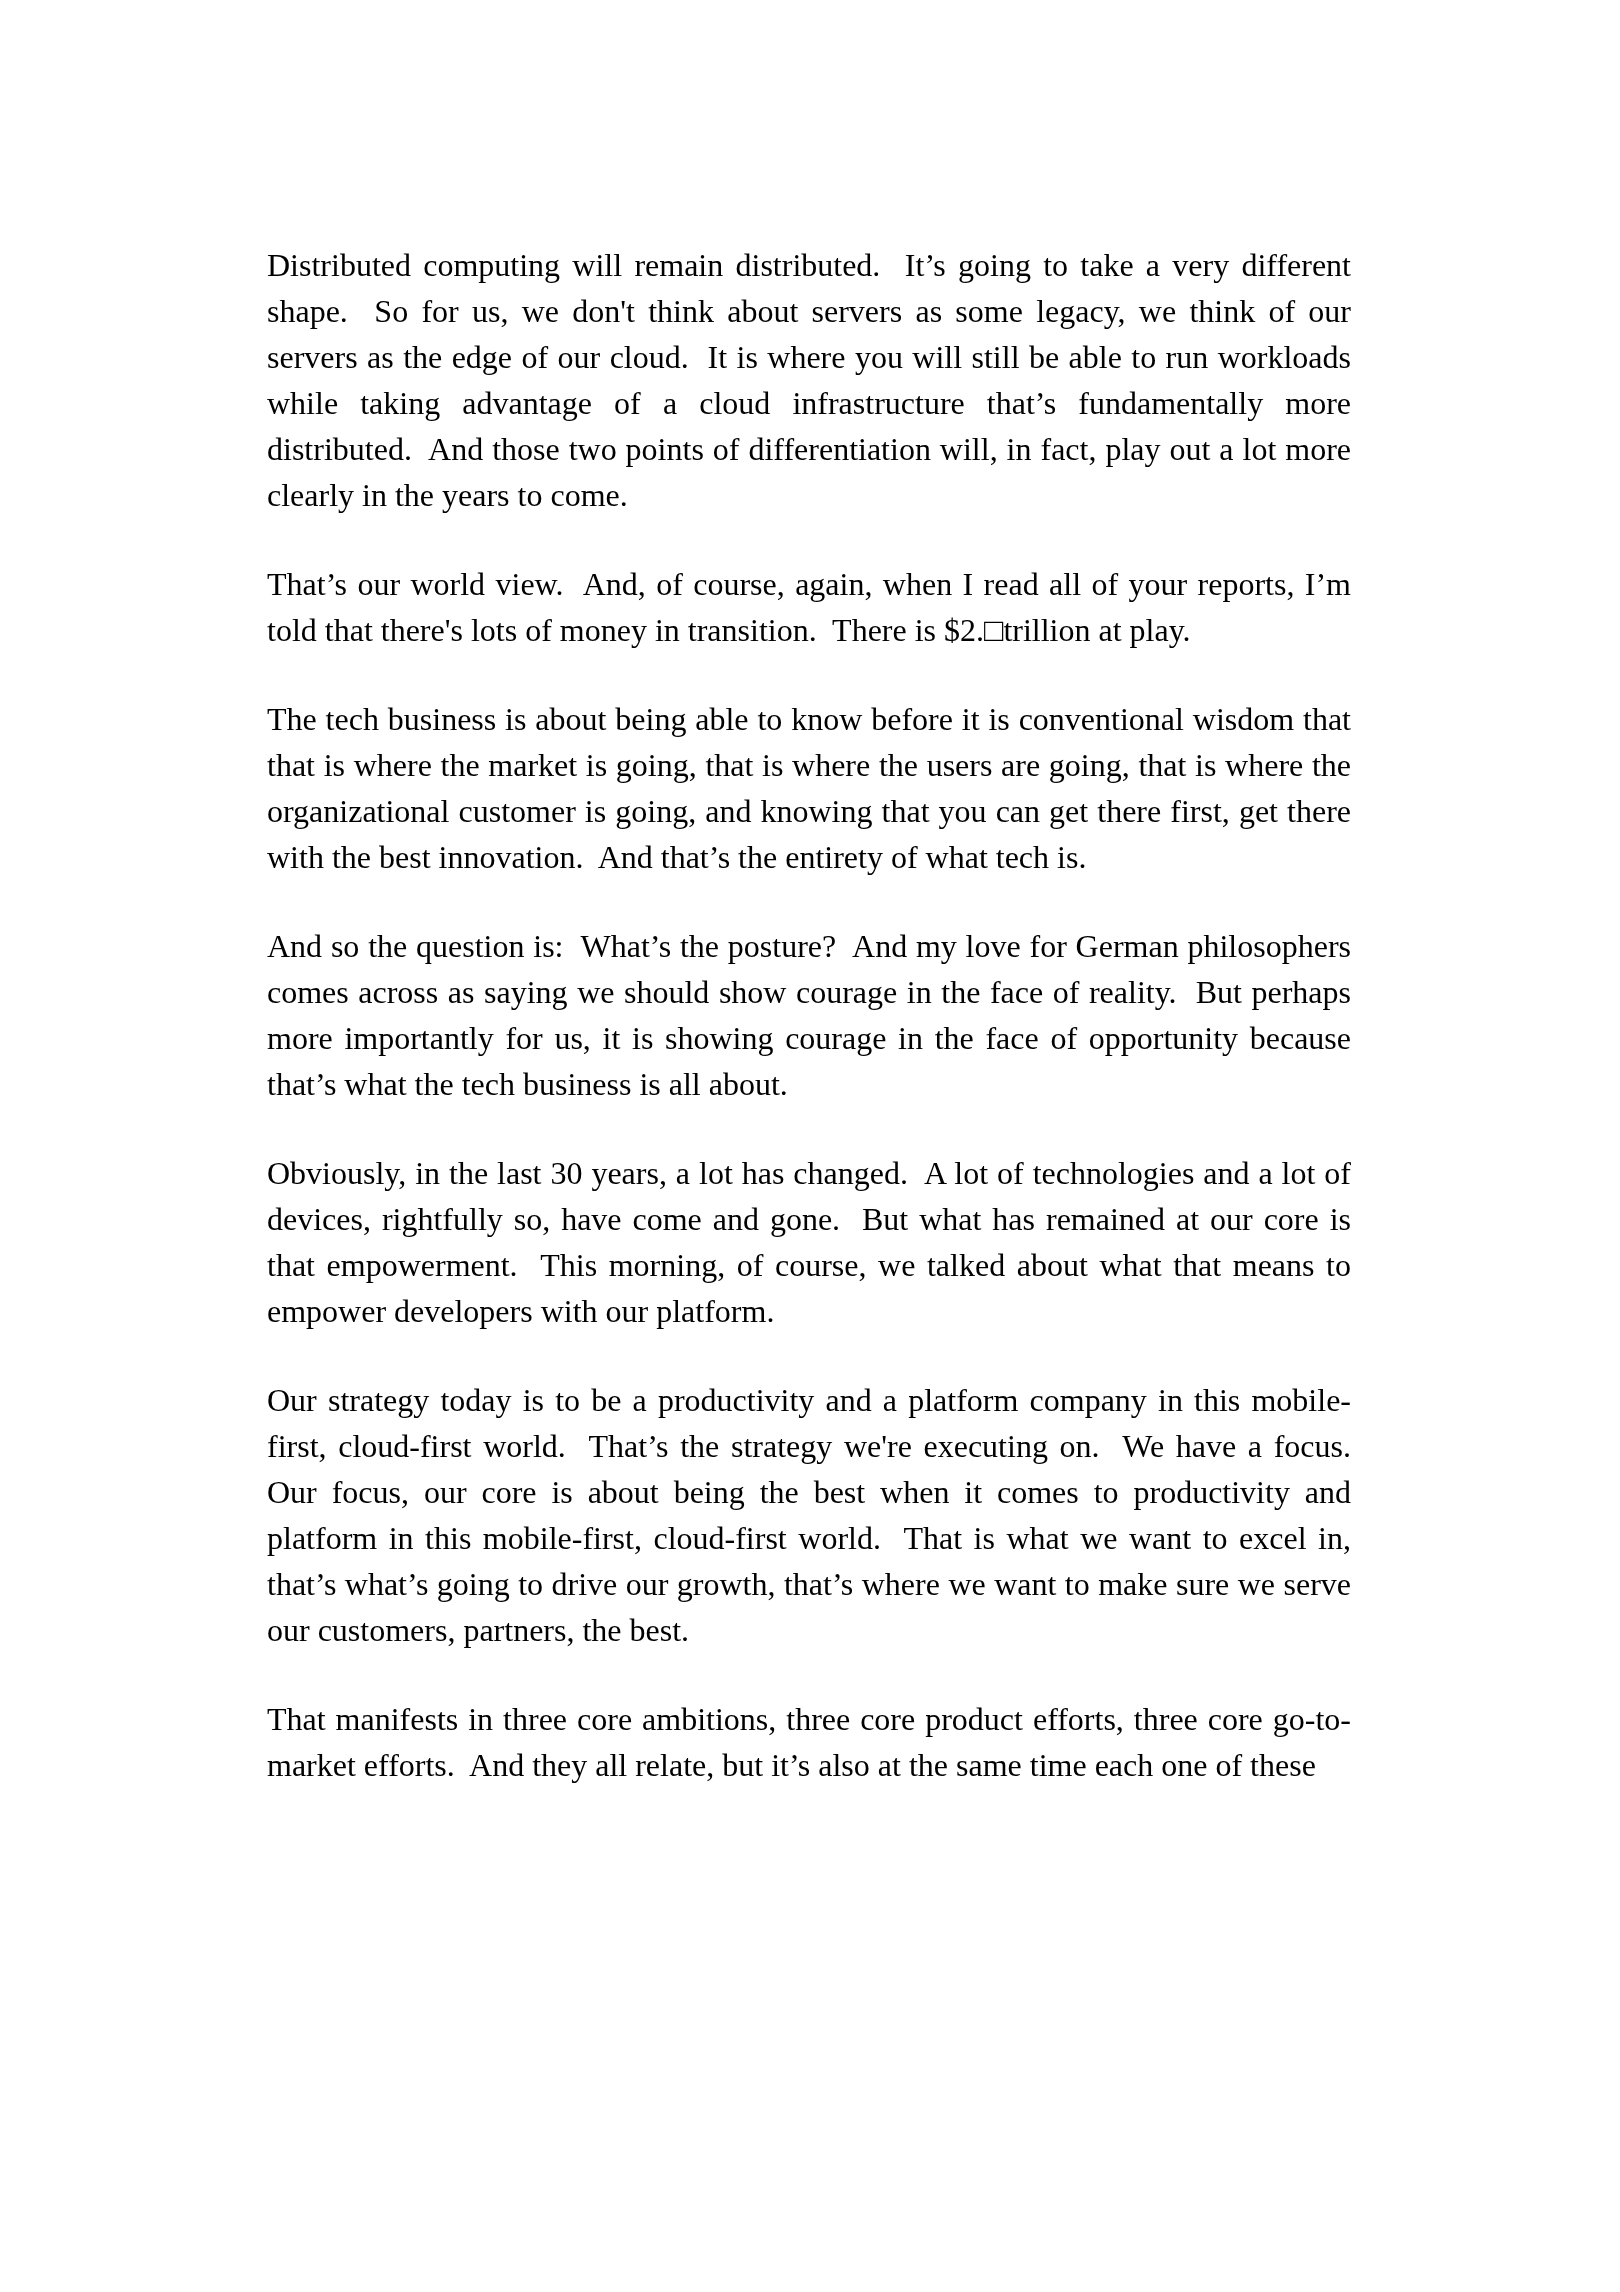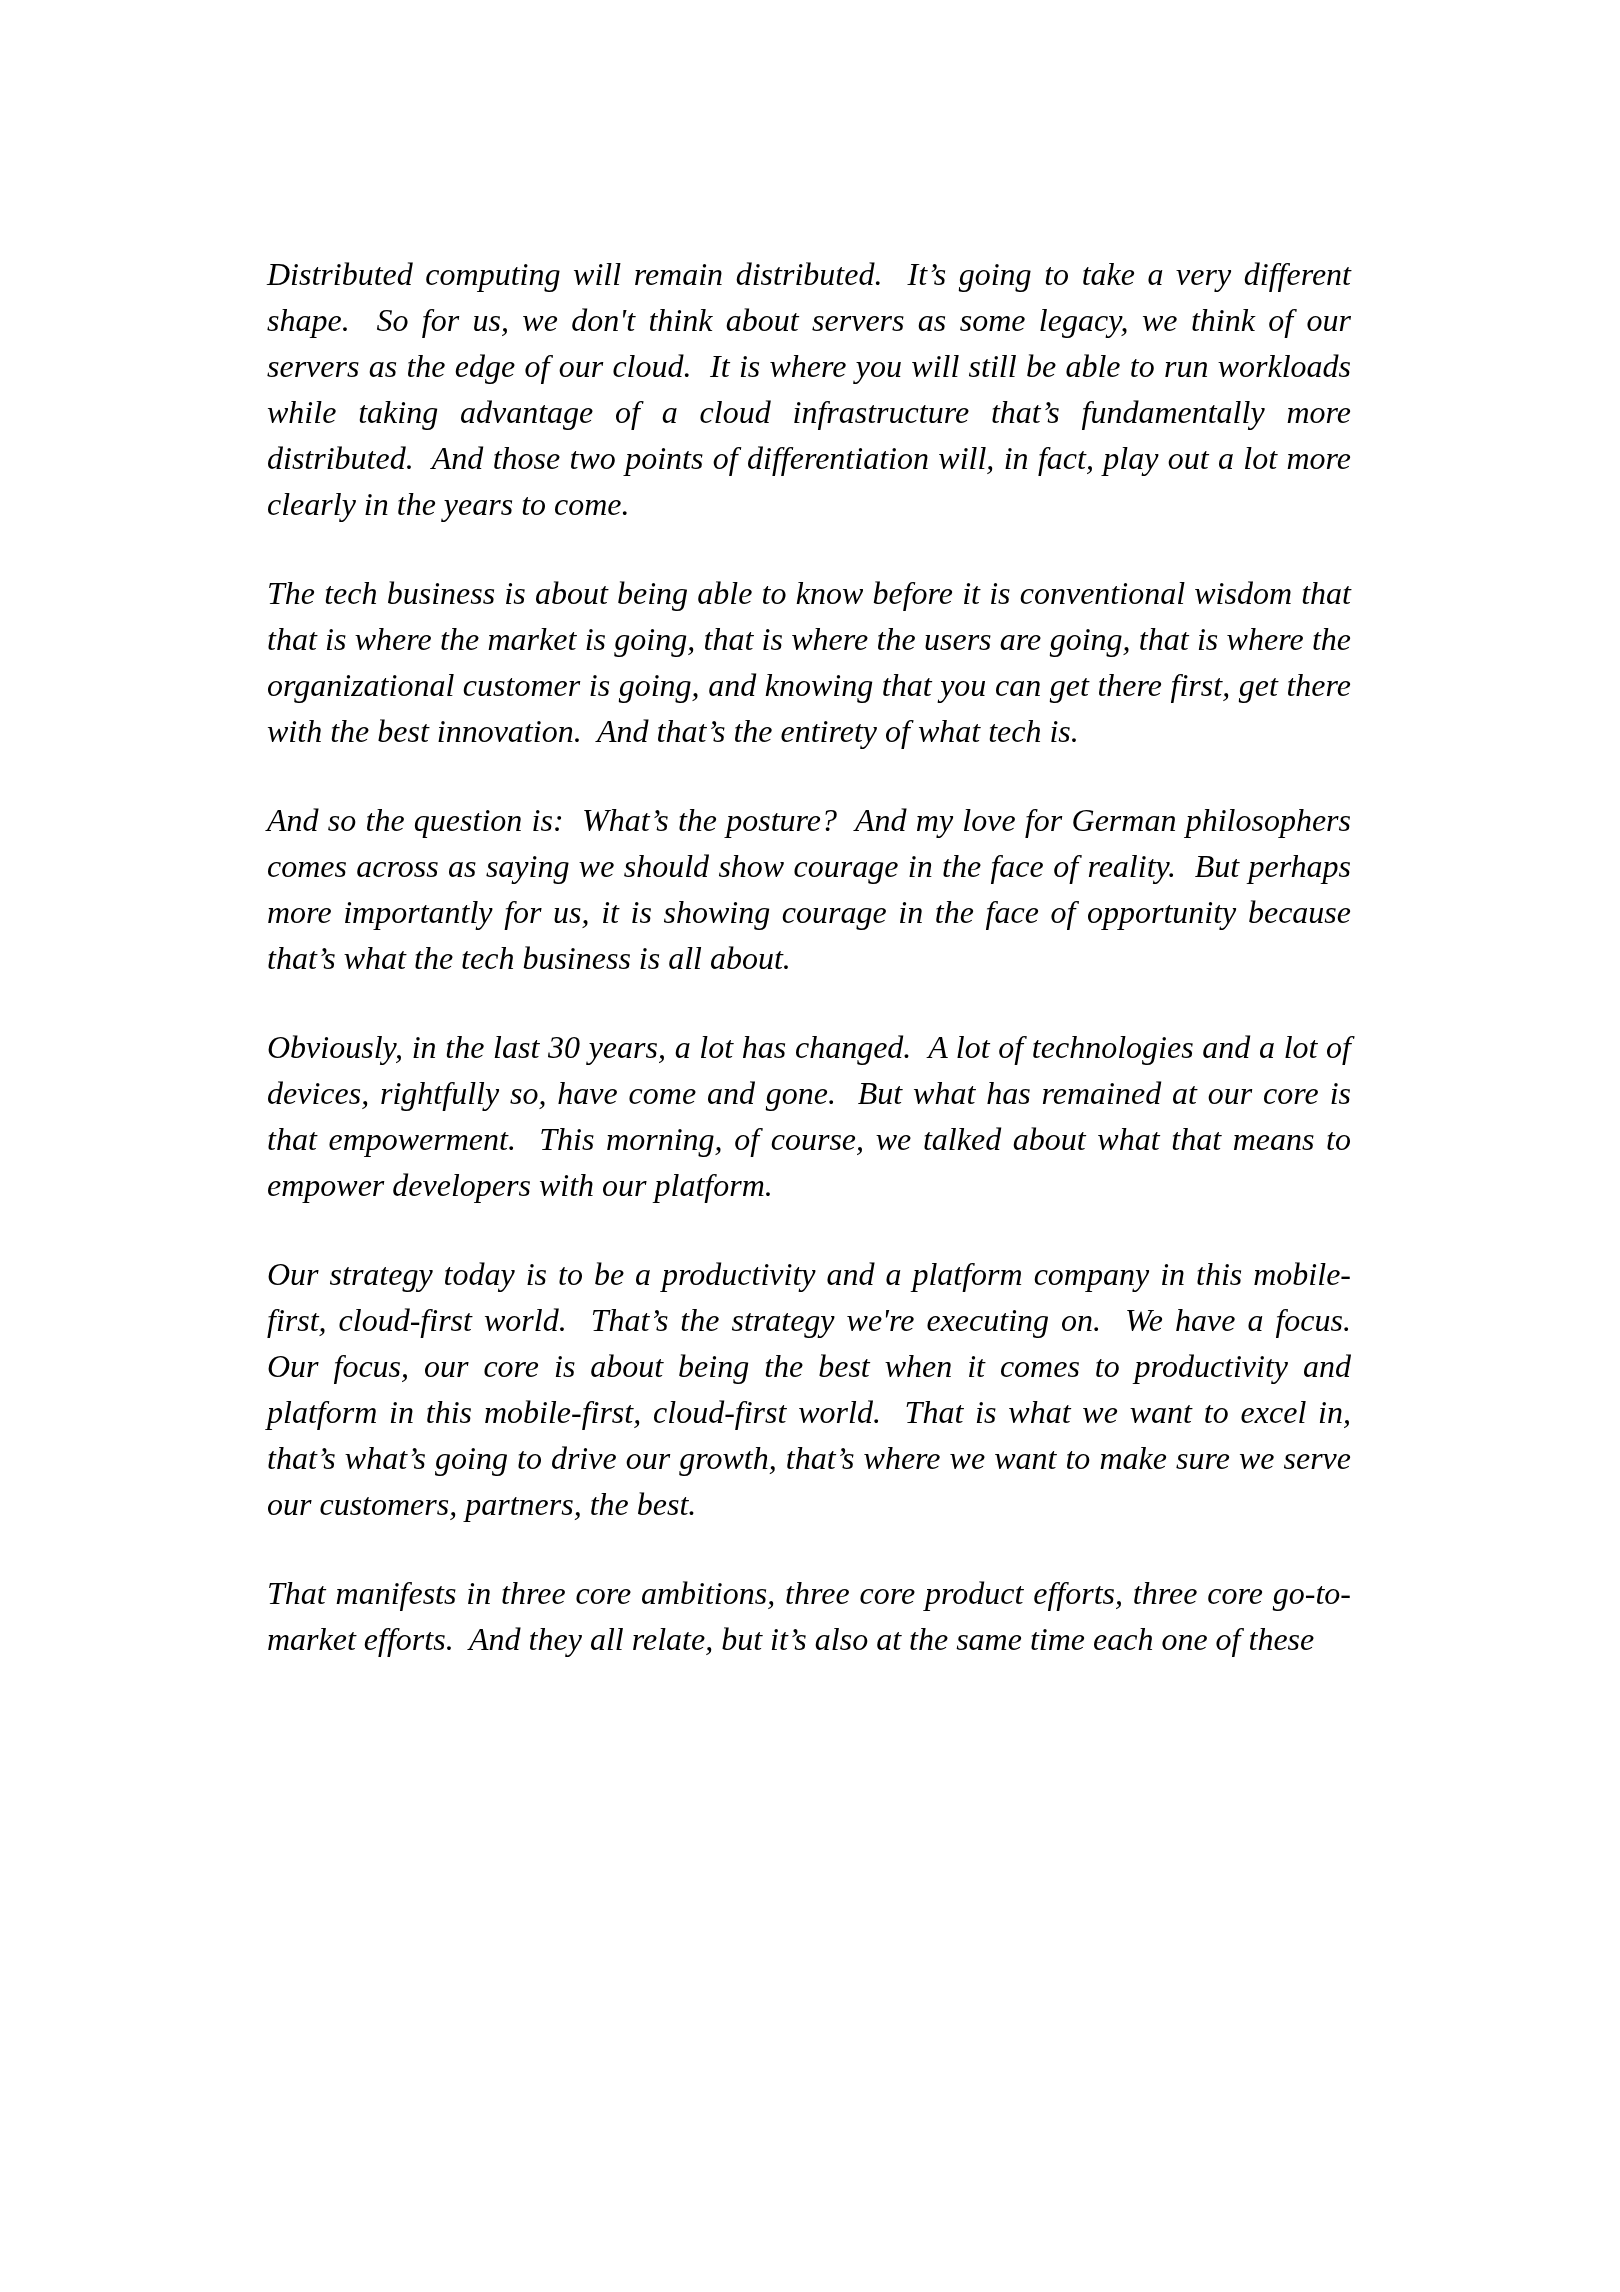--- a/index.html
+++ b/index.html
@@ -11,43 +11,43 @@
     position: relative;
     width: 1620px;
     height: 2293px;
     background: #ffffff;
     overflow: hidden;
     font-family: "Liberation Serif", serif;
   }
   .text-block {
     position: absolute;
     left: 267px;
-    top: 251px;
+    top: 242px;
     width: 1084px;
-    font-style: italic;
   }
   .text-block p {
     margin: 0 0 43px 0;
     font-size: 32px;
     line-height: 46px;
     color: #000000;
     text-align: justify;
     text-justify: inter-word;
     white-space: pre-wrap;
   }
   .text-block p:last-child {
     margin-bottom: 16px;
   }
 </style>
 </head>
 <body>
 
 <div class="page">
   <div class="text-block">
     <p>Distributed computing will remain distributed.  It’s going to take a very different shape.  So for us, we don't think about servers as some legacy, we think of our servers as the edge of our cloud.  It is where you will still be able to run workloads while taking advantage of a cloud infrastructure that’s fundamentally more distributed.  And those two points of differentiation will, in fact, play out a lot more clearly in the years to come.</p>
+    <p>That’s our world view.  And, of course, again, when I read all of your reports, I’m told that there's lots of money in transition.  There is $2.□trillion at play.</p>
     <p>The tech business is about being able to know before it is conventional wisdom that that is where the market is going, that is where the users are going, that is where the organizational customer is going, and knowing that you can get there first, get there with the best innovation.  And that’s the entirety of what tech is.</p>
     <p>And so the question is:  What’s the posture?  And my love for German philosophers comes across as saying we should show courage in the face of reality.  But perhaps more importantly for us, it is showing courage in the face of opportunity because that’s what the tech business is all about.</p>
     <p>Obviously, in the last 30 years, a lot has changed.  A lot of technologies and a lot of devices, rightfully so, have come and gone.  But what has remained at our core is that empowerment.  This morning, of course, we talked about what that means to empower developers with our platform.</p>
     <p>Our strategy today is to be a productivity and a platform company in this mobile-first, cloud-first world.  That’s the strategy we're executing on.  We have a focus.  Our focus, our core is about being the best when it comes to productivity and platform in this mobile-first, cloud-first world.  That is what we want to excel in, that’s what’s going to drive our growth, that’s where we want to make sure we serve our customers, partners, the best.</p>
     <p>That manifests in three core ambitions, three core product efforts, three core go-to-market efforts.  And they all relate, but it’s also at the same time each one of these</p>
   </div>
 </div>
 
 
 </body></html>

